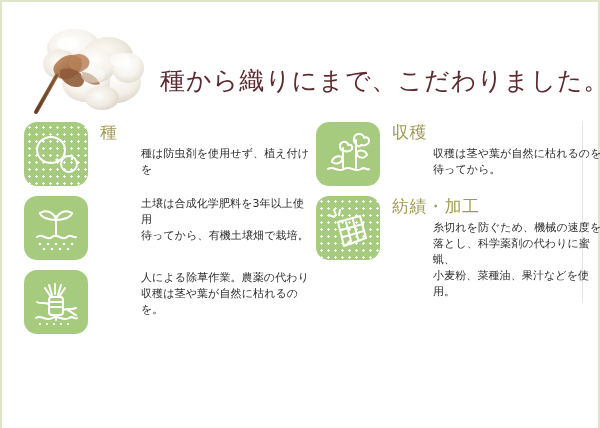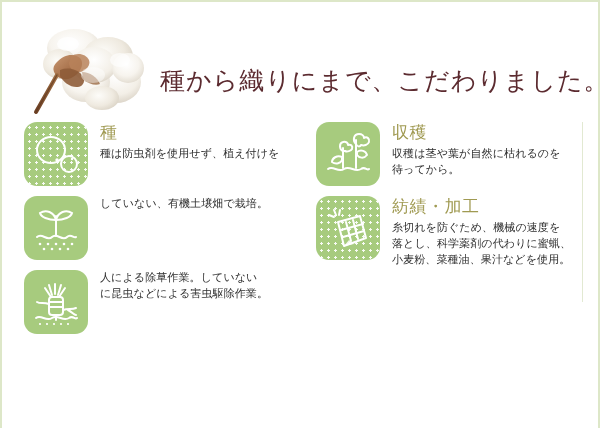--- a/index.html
+++ b/index.html
@@ -124,21 +124,21 @@
   }
 
   .feature-body {
     font-size: 11px;
     line-height: 16px;
     color: #2e2e2e;
     margin: 0;
     letter-spacing: 0.1px;
   }
 
-  .feature-body span { display: block; }
+  .feature-body span { display: block; margin-left: 41px; }
 </style>
 </head>
 <body>
 
 <div class="page">
 
   <div class="header">
 
     <div class="cotton-photo">
       <svg viewBox="0 0 132 104" width="132" height="104" aria-hidden="true">
@@ -237,21 +237,22 @@
               <circle cx="48" cy="48" r="1.3"></circle>
               <circle cx="20" cy="53" r="1.3"></circle>
                 <circle cx="28" cy="53" r="1.3"></circle>
               <circle cx="36" cy="53" r="1.3"></circle>
                 <circle cx="44" cy="53" r="1.3"></circle>
             </g>
           </svg>
         </div>
         <div class="feature-text">
           <p class="feature-body">
-            <span>していない、有機土壌畑で栽培。</span>
+            <span>土壌は合成化学肥料を3年以上使用</span>
+            <span>待ってから、有機土壌畑で栽培。</span>
           </p>
         </div>
       </div>
 
       <div class="feature">
         <div class="icon-tile">
           <svg viewBox="0 0 64 64" aria-hidden="true">
             <g fill="none" stroke="#ffffff" stroke-width="2" stroke-linecap="round">
               <path d="M31 14 L31 24"></path>
               <path d="M25 15 L28 25"></path>
@@ -271,22 +272,22 @@
               <circle cx="16" cy="54" r="1.1"></circle>
                 <circle cx="23" cy="54" r="1.1"></circle>
               <circle cx="30" cy="54" r="1.1"></circle>
                 <circle cx="37" cy="54" r="1.1"></circle>
               <circle cx="44" cy="54" r="1.1"></circle>
             </g>
           </svg>
         </div>
         <div class="feature-text">
           <p class="feature-body">
-            <span>人による除草作業。していない</span>
-            <span>に昆虫などによる害虫駆除作業。</span>
+            <span>人による除草作業。農薬の代わり</span>
+            <span>収穫は茎や葉が自然に枯れるのを。</span>
           </p>
         </div>
       </div>
 
     </div>
 
     <div class="col col-right">
 
       <div class="feature">
         <div class="icon-tile">

